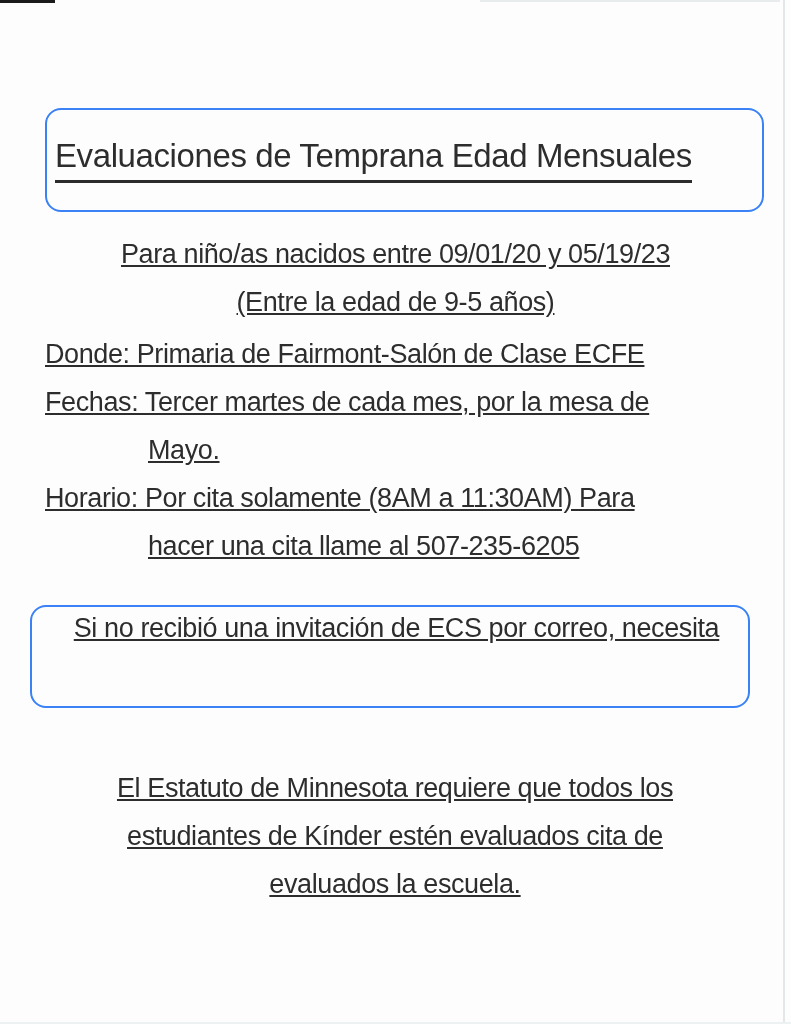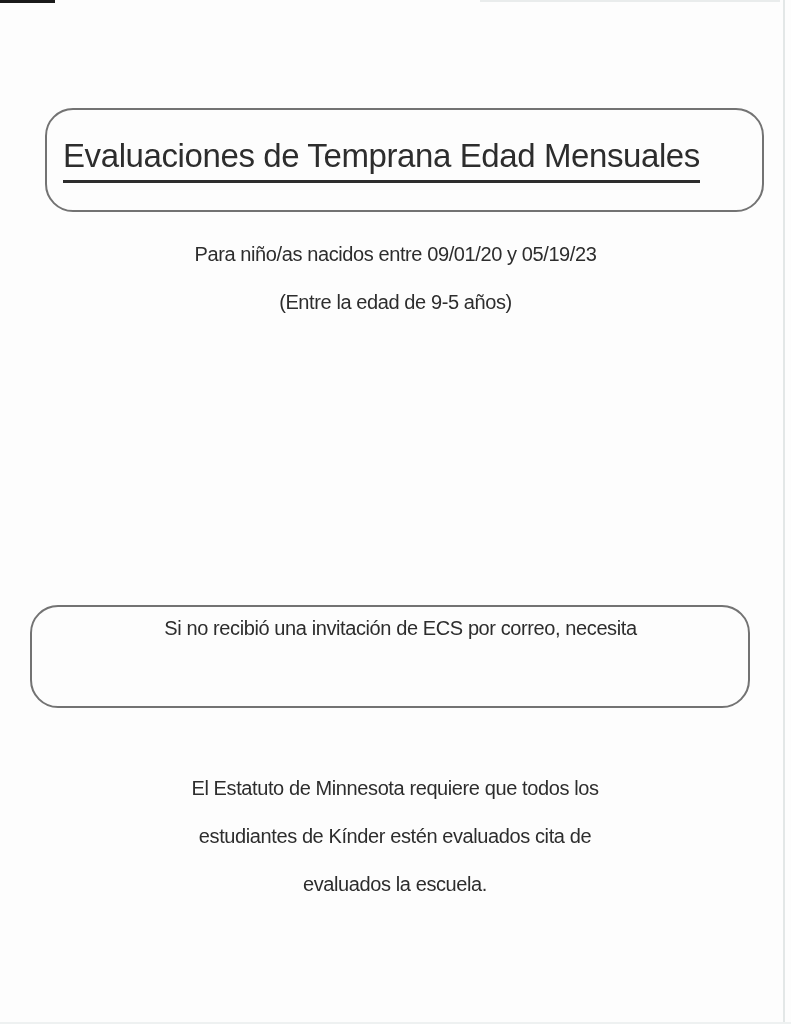--- a/index.html
+++ b/index.html
@@ -31,46 +31,46 @@
     left: 783px; top: 0; width: 2px; height: 1024px;
     background: #e3e7e7;
   }
   .artifact-bottom-line {
     left: 0; bottom: 0; width: 791px; height: 2px;
     background: #eef1f1;
   }
 
   
   .outline-box {
-    border: 2px solid #737373;
-    border-radius: 28px;
+    border: 2px solid #3b82f6;
+    border-radius: 16px;
     background: transparent;
     box-sizing: border-box;
-    padding-left: 8px;
   }
   #title-box {
     left: 45px; top: 108px;
     width: 719px; height: 104px;
     display: flex;
     align-items: center;
   }
   #title-text {
     margin-left: 8px;
     font-size: 33px;
     letter-spacing: -0.4px;
     white-space: nowrap;
     border-bottom: 3px solid #2d2d2d;
     padding-bottom: 5px;
   }
 
   .body-text {
-    font-size: 20px;
+    font-size: 27px;
     letter-spacing: -0.4px;
     line-height: 48px;
     white-space: nowrap;
+    text-decoration: underline;
   }
 
   #intro-block {
     left: 10px; top: 230px;
     width: 771px;
     text-align: center;
   }
 
   #details-block {
     left: 45px; top: 330px;
@@ -108,20 +108,27 @@
 
   <div id="title-box" class="abs outline-box">
     <span id="title-text">Evaluaciones de Temprana Edad Mensuales</span>
   </div>
 
   <div id="intro-block" class="abs body-text">
     <div>Para niño/as nacidos entre 09/01/20 y 05/19/23</div>
     <div>(Entre la edad de 9-5 años)</div>
   </div>
 
+  <div id="details-block" class="abs body-text">
+    <div>Donde: Primaria de Fairmont-Salón de Clase ECFE</div>
+    <div>Fechas: Tercer martes de cada mes, por la mesa de</div>
+    <div class="indent">Mayo.</div>
+    <div>Horario: Por cita solamente (8AM a 11:30AM) Para</div>
+    <div class="indent">hacer una cita llame al 507-235-6205</div>
+  </div>
 
   <div id="notice-box" class="abs outline-box">
     <div class="body-text">Si no recibió una invitación de ECS por correo, necesita</div>
   </div>
 
   <div id="footer-block" class="abs body-text">
     <div>El Estatuto de Minnesota requiere que todos los</div>
     <div>estudiantes de Kínder estén evaluados cita de</div>
     <div>evaluados la escuela.</div>
   </div>

